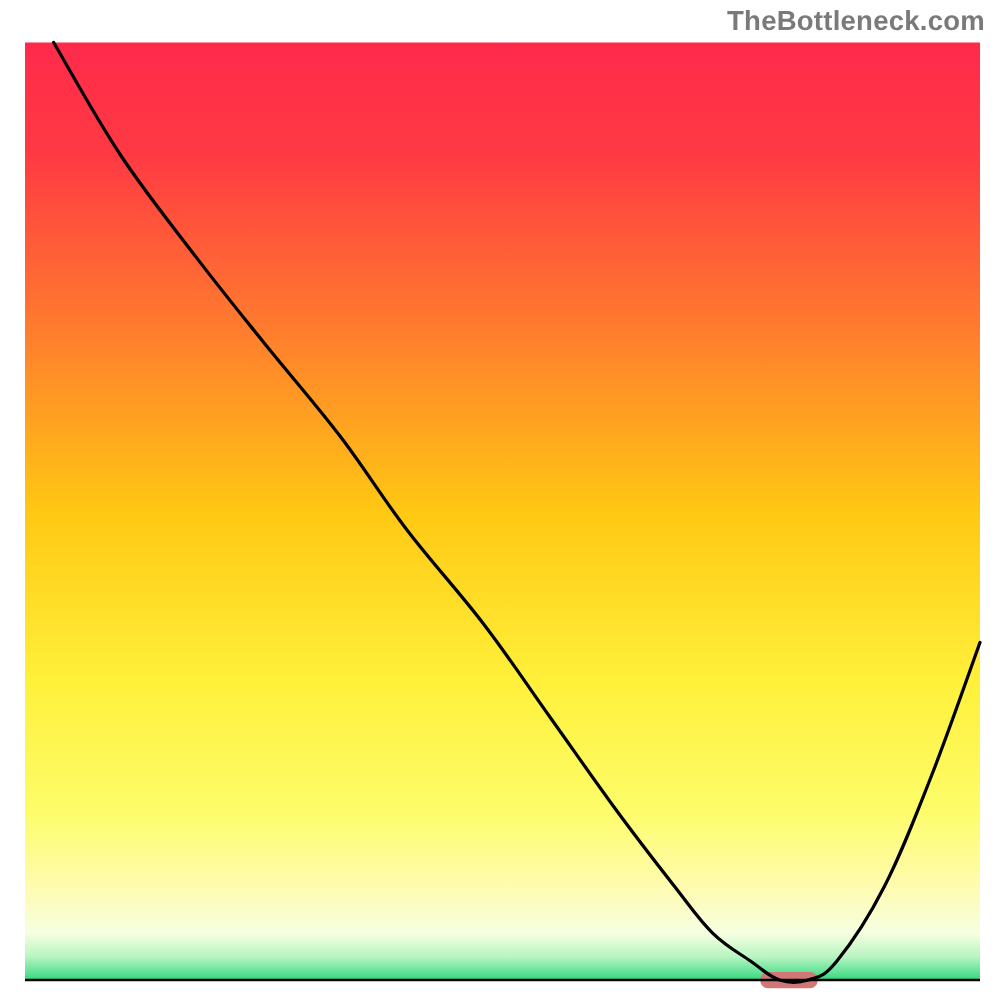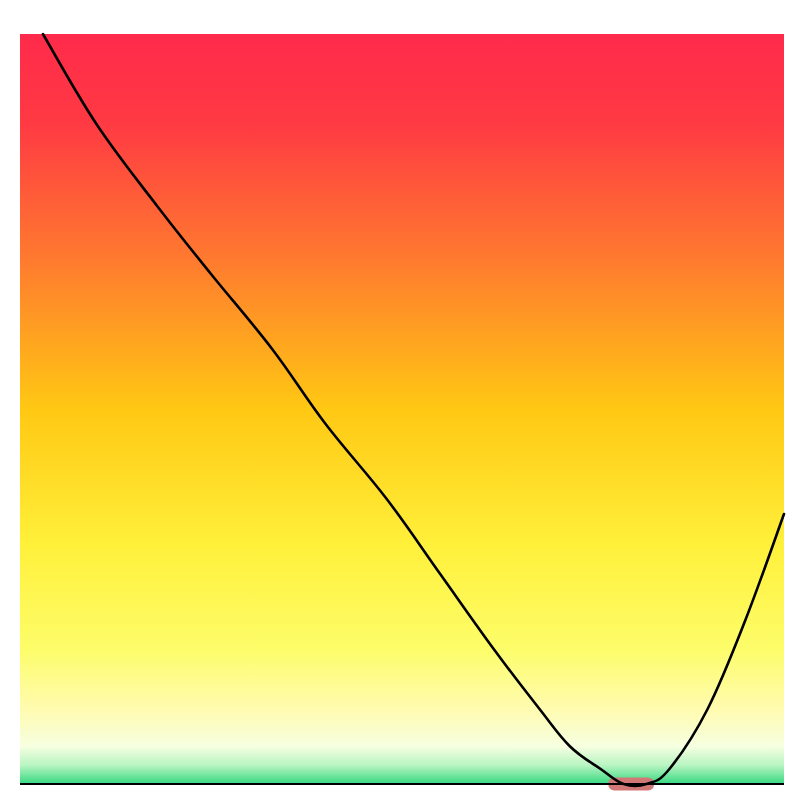--- a/index.html
+++ b/index.html
@@ -27,20 +27,21 @@
     user-select: none;
   }
   svg {
     display: block;
   }
 </style>
 </head>
 <body>
 
 <div class="chart-wrap">
+  <div class="watermark">TheBottleneck.com</div>
   <svg id="chart-svg" width="800" height="800" viewBox="0 0 800 800">
     <defs>
       <linearGradient id="bg-grad" x1="0" y1="0" x2="0" y2="1">
           <stop offset="0%" stop-color="#ff2a4b"></stop>
           <stop offset="12%" stop-color="#ff3a43"></stop>
           <stop offset="30%" stop-color="#ff7a2f"></stop>
           <stop offset="50%" stop-color="#ffc813"></stop>
           <stop offset="68%" stop-color="#fff03a"></stop>
           <stop offset="82%" stop-color="#fdfd6a"></stop>
           <stop offset="90%" stop-color="#fffbb0"></stop>

